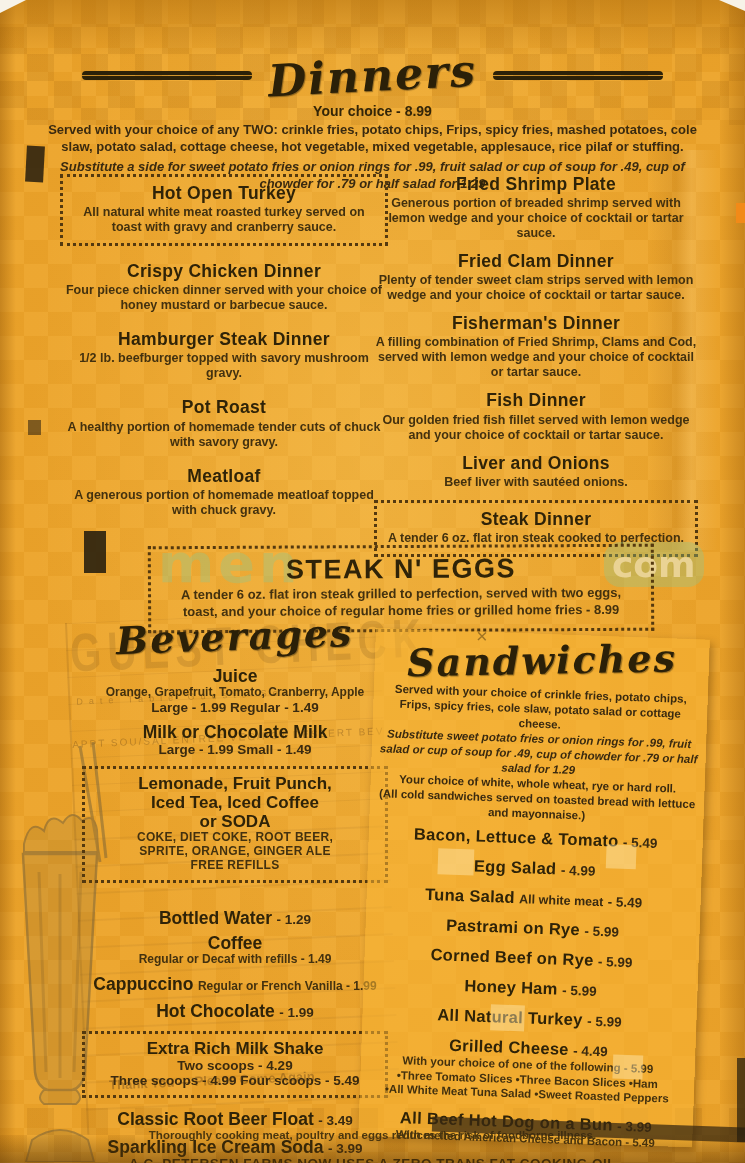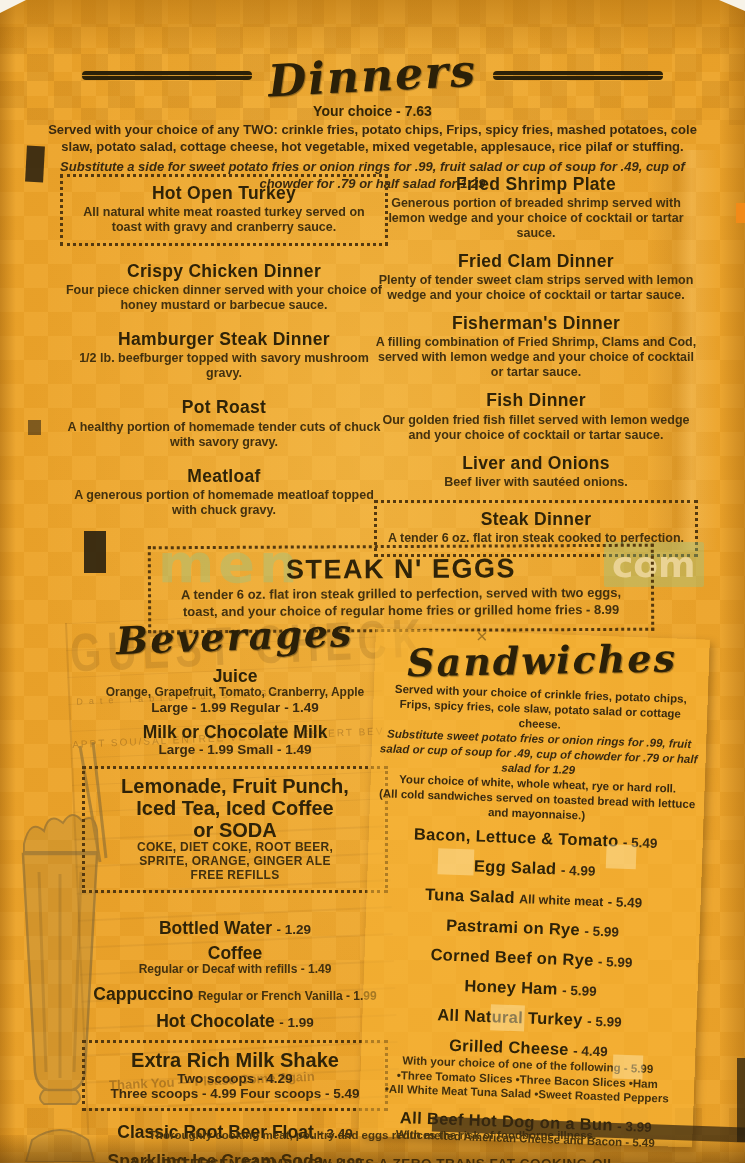--- a/index.html
+++ b/index.html
@@ -43,42 +43,42 @@
   .box-item{margin-bottom:15px;}
 
   .steak-eggs{position:absolute;left:148px;top:545px;width:472px;border:3px dotted #54390f;
     padding:6px 14px 9px;text-align:center;transform:rotate(-0.3deg);}
   .se-title{font-size:27px;font-weight:bold;letter-spacing:1.5px;color:#2f2308;}
   .se-desc{font-size:13px;font-weight:bold;line-height:1.3;color:#43310f;margin-top:1px;}
 
   .wm{position:absolute;font-weight:bold;pointer-events:none;}
   .wm-left{left:158px;top:532px;font-size:54px;color:rgba(150,198,135,0.40);letter-spacing:4px;font-family:"DejaVu Sans",sans-serif;}
   .wm-right{left:604px;top:542px;font-size:36px;color:rgba(238,216,160,0.85);background:rgba(150,198,135,0.38);
-    border-radius:2px;padding:2px 8px;font-family:"DejaVu Sans",sans-serif;}
+    border-radius:16px;padding:2px 8px;font-family:"DejaVu Sans",sans-serif;}
 
   
   .gc-pad{position:absolute;left:76px;top:616px;width:312px;height:512px;transform:rotate(-2.5deg);
     border-left:2px solid rgba(130,85,25,0.20);
     background:repeating-linear-gradient(to bottom, rgba(130,85,25,0.10) 0 1.5px, rgba(0,0,0,0) 1.5px 27px);pointer-events:none;}
   .gc-title{position:absolute;left:2px;top:8px;width:100%;font-size:40px;font-weight:bold;letter-spacing:6px;white-space:nowrap;
     transform:scaleY(1.35);color:rgba(120,80,25,0.20);font-family:"Liberation Sans",sans-serif;}
   .gc-cols{position:absolute;left:6px;top:74px;font-size:9px;letter-spacing:6px;color:rgba(120,80,25,0.40);white-space:nowrap;}
   .gc-row{position:absolute;left:0px;top:116px;font-size:10px;letter-spacing:2px;color:rgba(120,80,25,0.40);white-space:nowrap;}
   .gc-thanks{position:absolute;left:22px;top:456px;font-size:13px;font-weight:bold;color:rgba(120,80,25,0.48);white-space:nowrap;}
 
   .bev{position:absolute;left:82px;top:614px;width:306px;text-align:center;}
   .bev-title{font-size:38px;display:inline-block;transform:rotate(-2deg);}
   .bev-group{margin-top:8px;}
   .bev-name{font-size:17.5px;font-weight:bold;color:#2f2308;line-height:1.1;}
   .bev-desc{font-size:12px;font-weight:bold;color:#43310f;line-height:1.15;}
   .bev-price{font-size:13.5px;font-weight:bold;color:#3a2a10;}
   .bev-inline .bev-name{display:inline;}
   .bev-inline .bev-price{display:inline;}
   .bev-box{border:3px dotted #54390f;padding:6px 4px 7px;margin-top:9px;}
-  .bev-box .bev-name{font-size:20px;}
+  .bev-box .bev-name{font-size:17px;}
   .caps{letter-spacing:0.3px;}
 
   .sand-panel{position:absolute;left:376px;top:628px;width:334px;height:508px;transform:rotate(2deg);
     transform-origin:top left;background:rgba(247,180,52,0.55);box-shadow:3px 4px 9px rgba(70,40,0,0.38);
     text-align:center;padding:4px 8px 0;box-sizing:border-box;}
   .scissors{position:absolute;left:100px;top:-4px;font-size:15px;color:rgba(60,40,10,0.45);}
   .sand-title{font-size:38px;}
   .sand-intro{font-size:11.5px;font-weight:bold;line-height:1.3;color:#3a2a10;margin-top:4px;}
   .sand-intro.it{font-style:italic;margin-top:0;}
   .sand-items{margin-top:8px;}
@@ -117,21 +117,21 @@
   <div class="edge-left"></div>
   <div class="edge-right"></div>
   <div class="crease-right"></div>
 
   <div class="dinners-head">
     <div class="script-header">
       <span class="bar"></span>
       <span class="script-title dinners-title">Dinners</span>
       <span class="bar"></span>
     </div>
-    <div class="choice-line">Your choice - 7.63</div>
+    <div class="choice-line">Your choice - 8.99</div>
     <div class="intro">Served with your choice of any TWO: crinkle fries, potato chips, Frips, spicy fries, mashed potatoes, cole slaw, potato salad, cottage cheese, hot vegetable, mixed vegetable, applesauce, rice pilaf or stuffing.</div>
     <div class="intro it">Substitute a side for sweet potato fries or onion rings for .99, fruit salad or cup of soup for .49, cup of chowder for .79 or half salad for 1.29</div>
   </div>
 
   <div class="col col-left">
     <div class="menu-item dotted-box box-item">
       <div class="name">Hot Open Turkey</div>
       <div class="desc">All natural white meat roasted turkey served on toast with gravy and cranberry sauce.</div>
     </div>
     <div class="menu-item">

